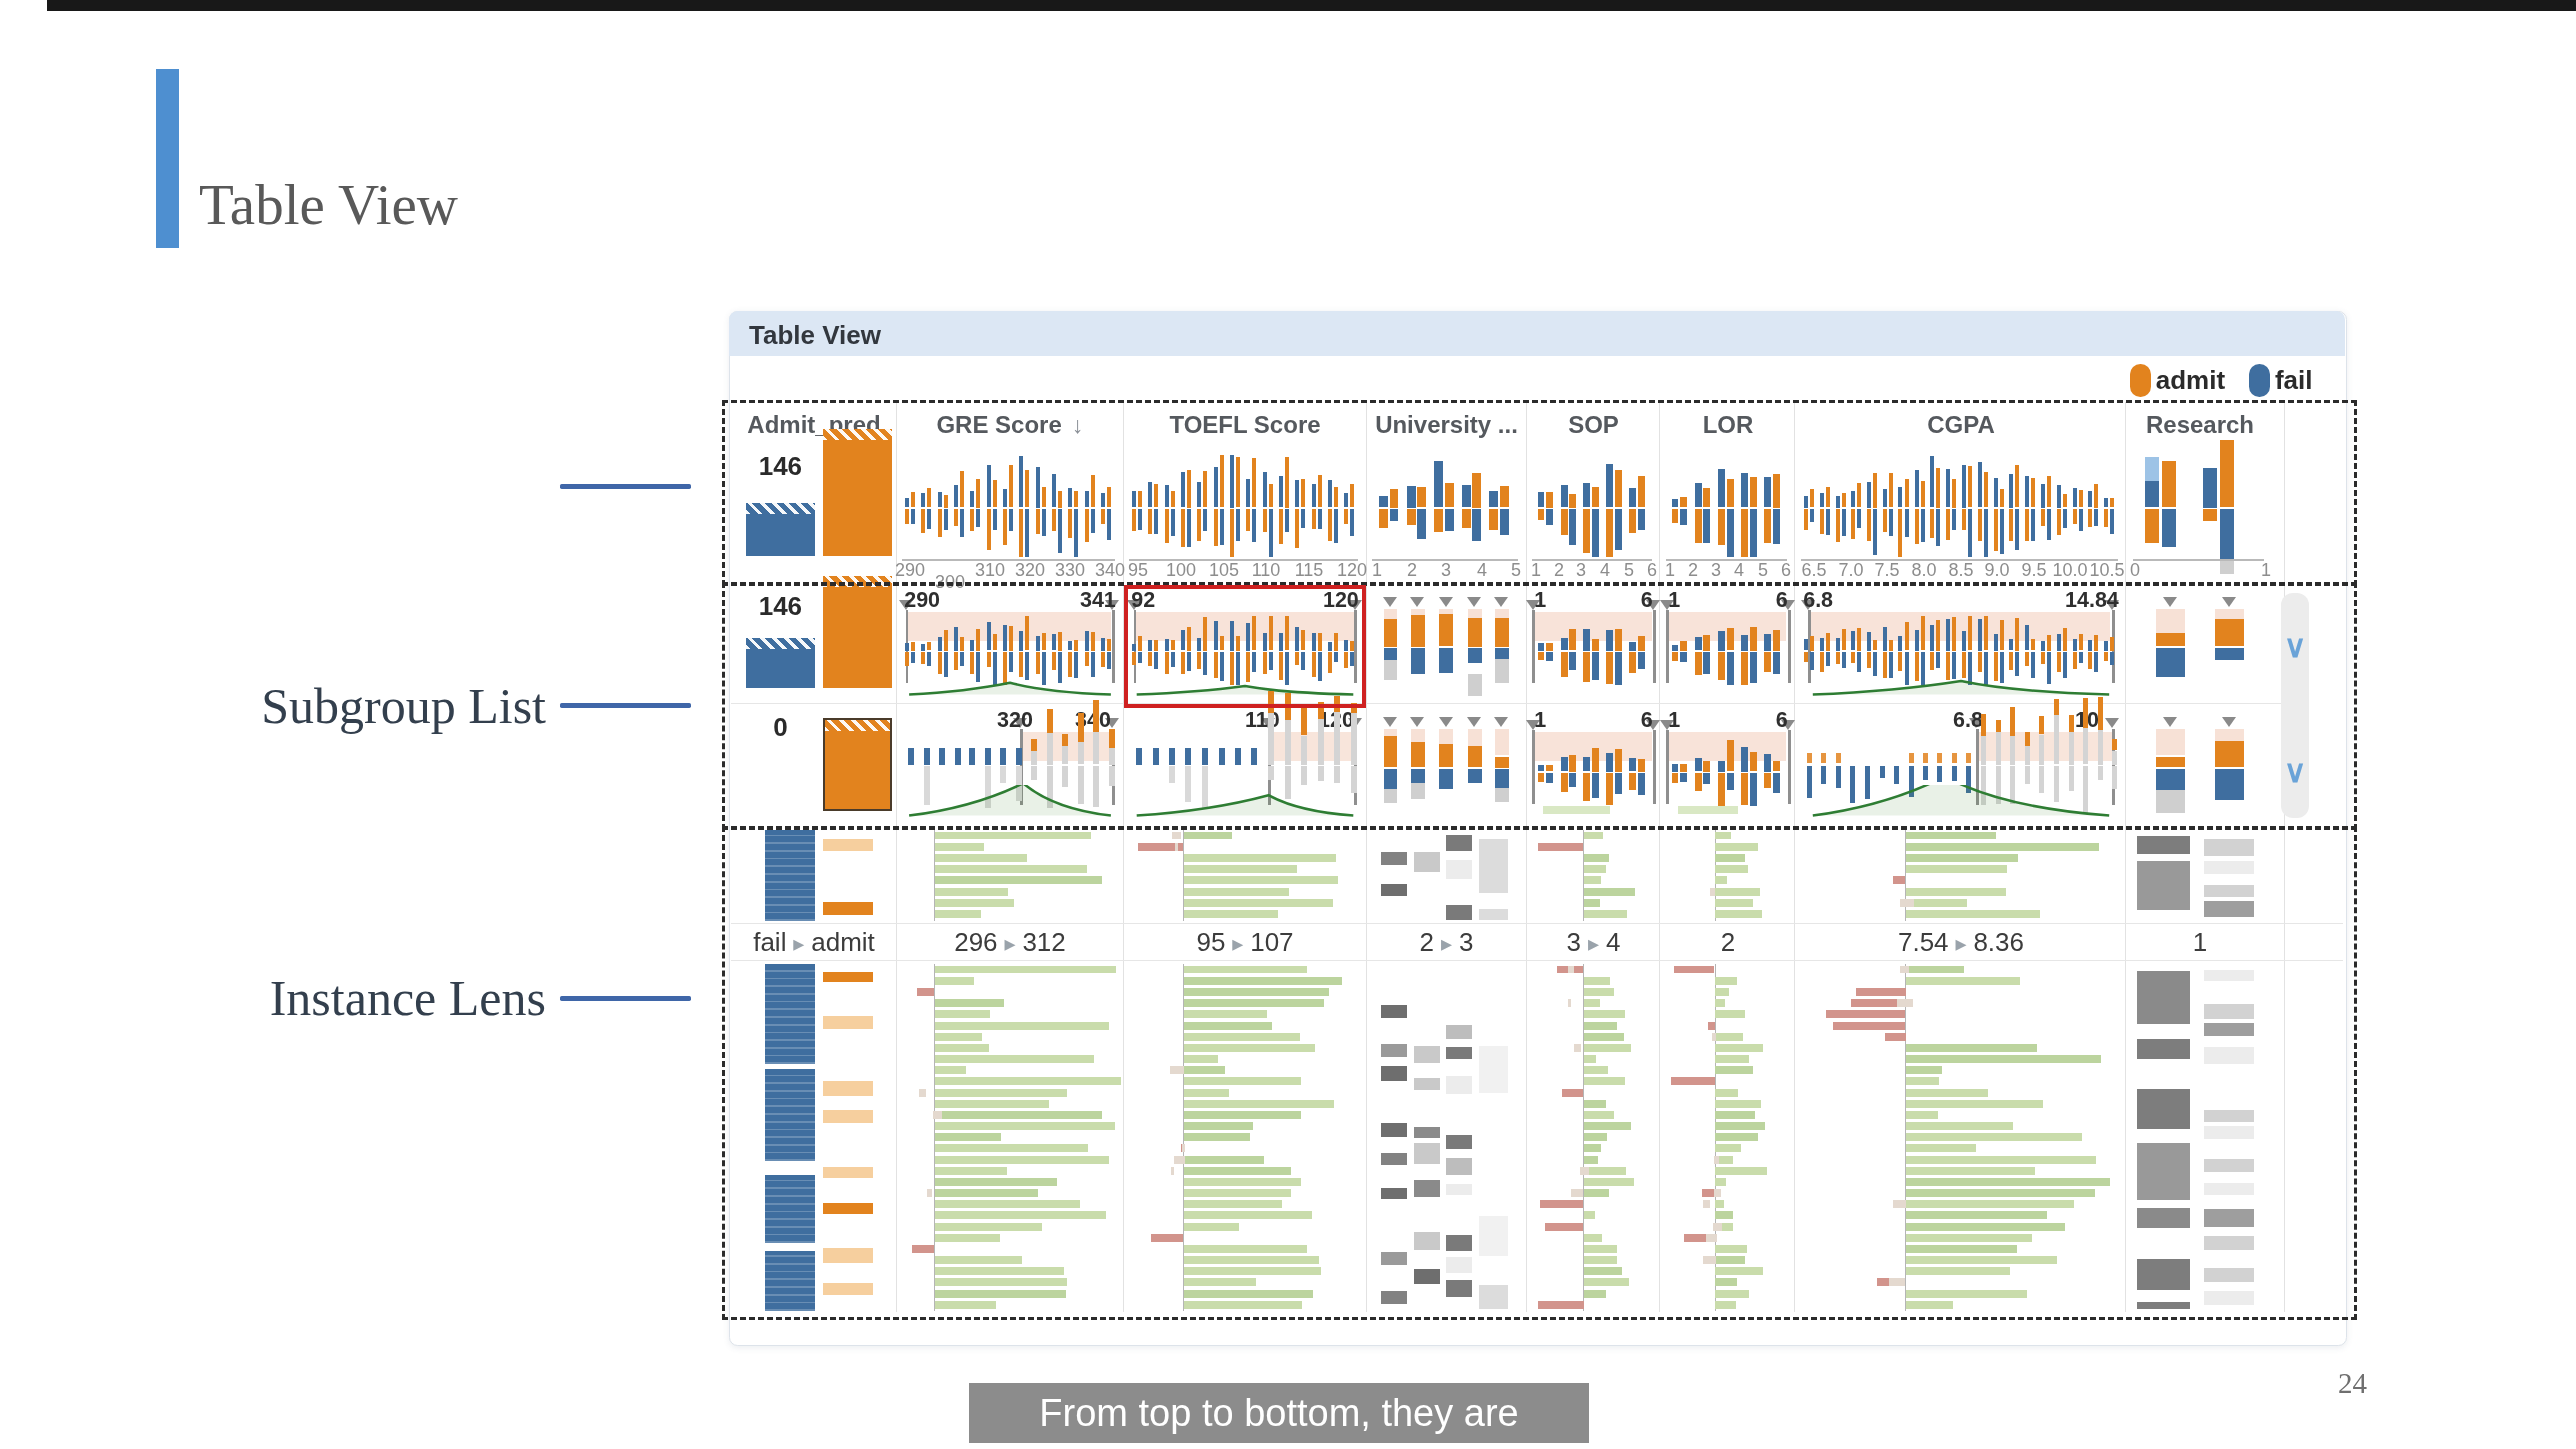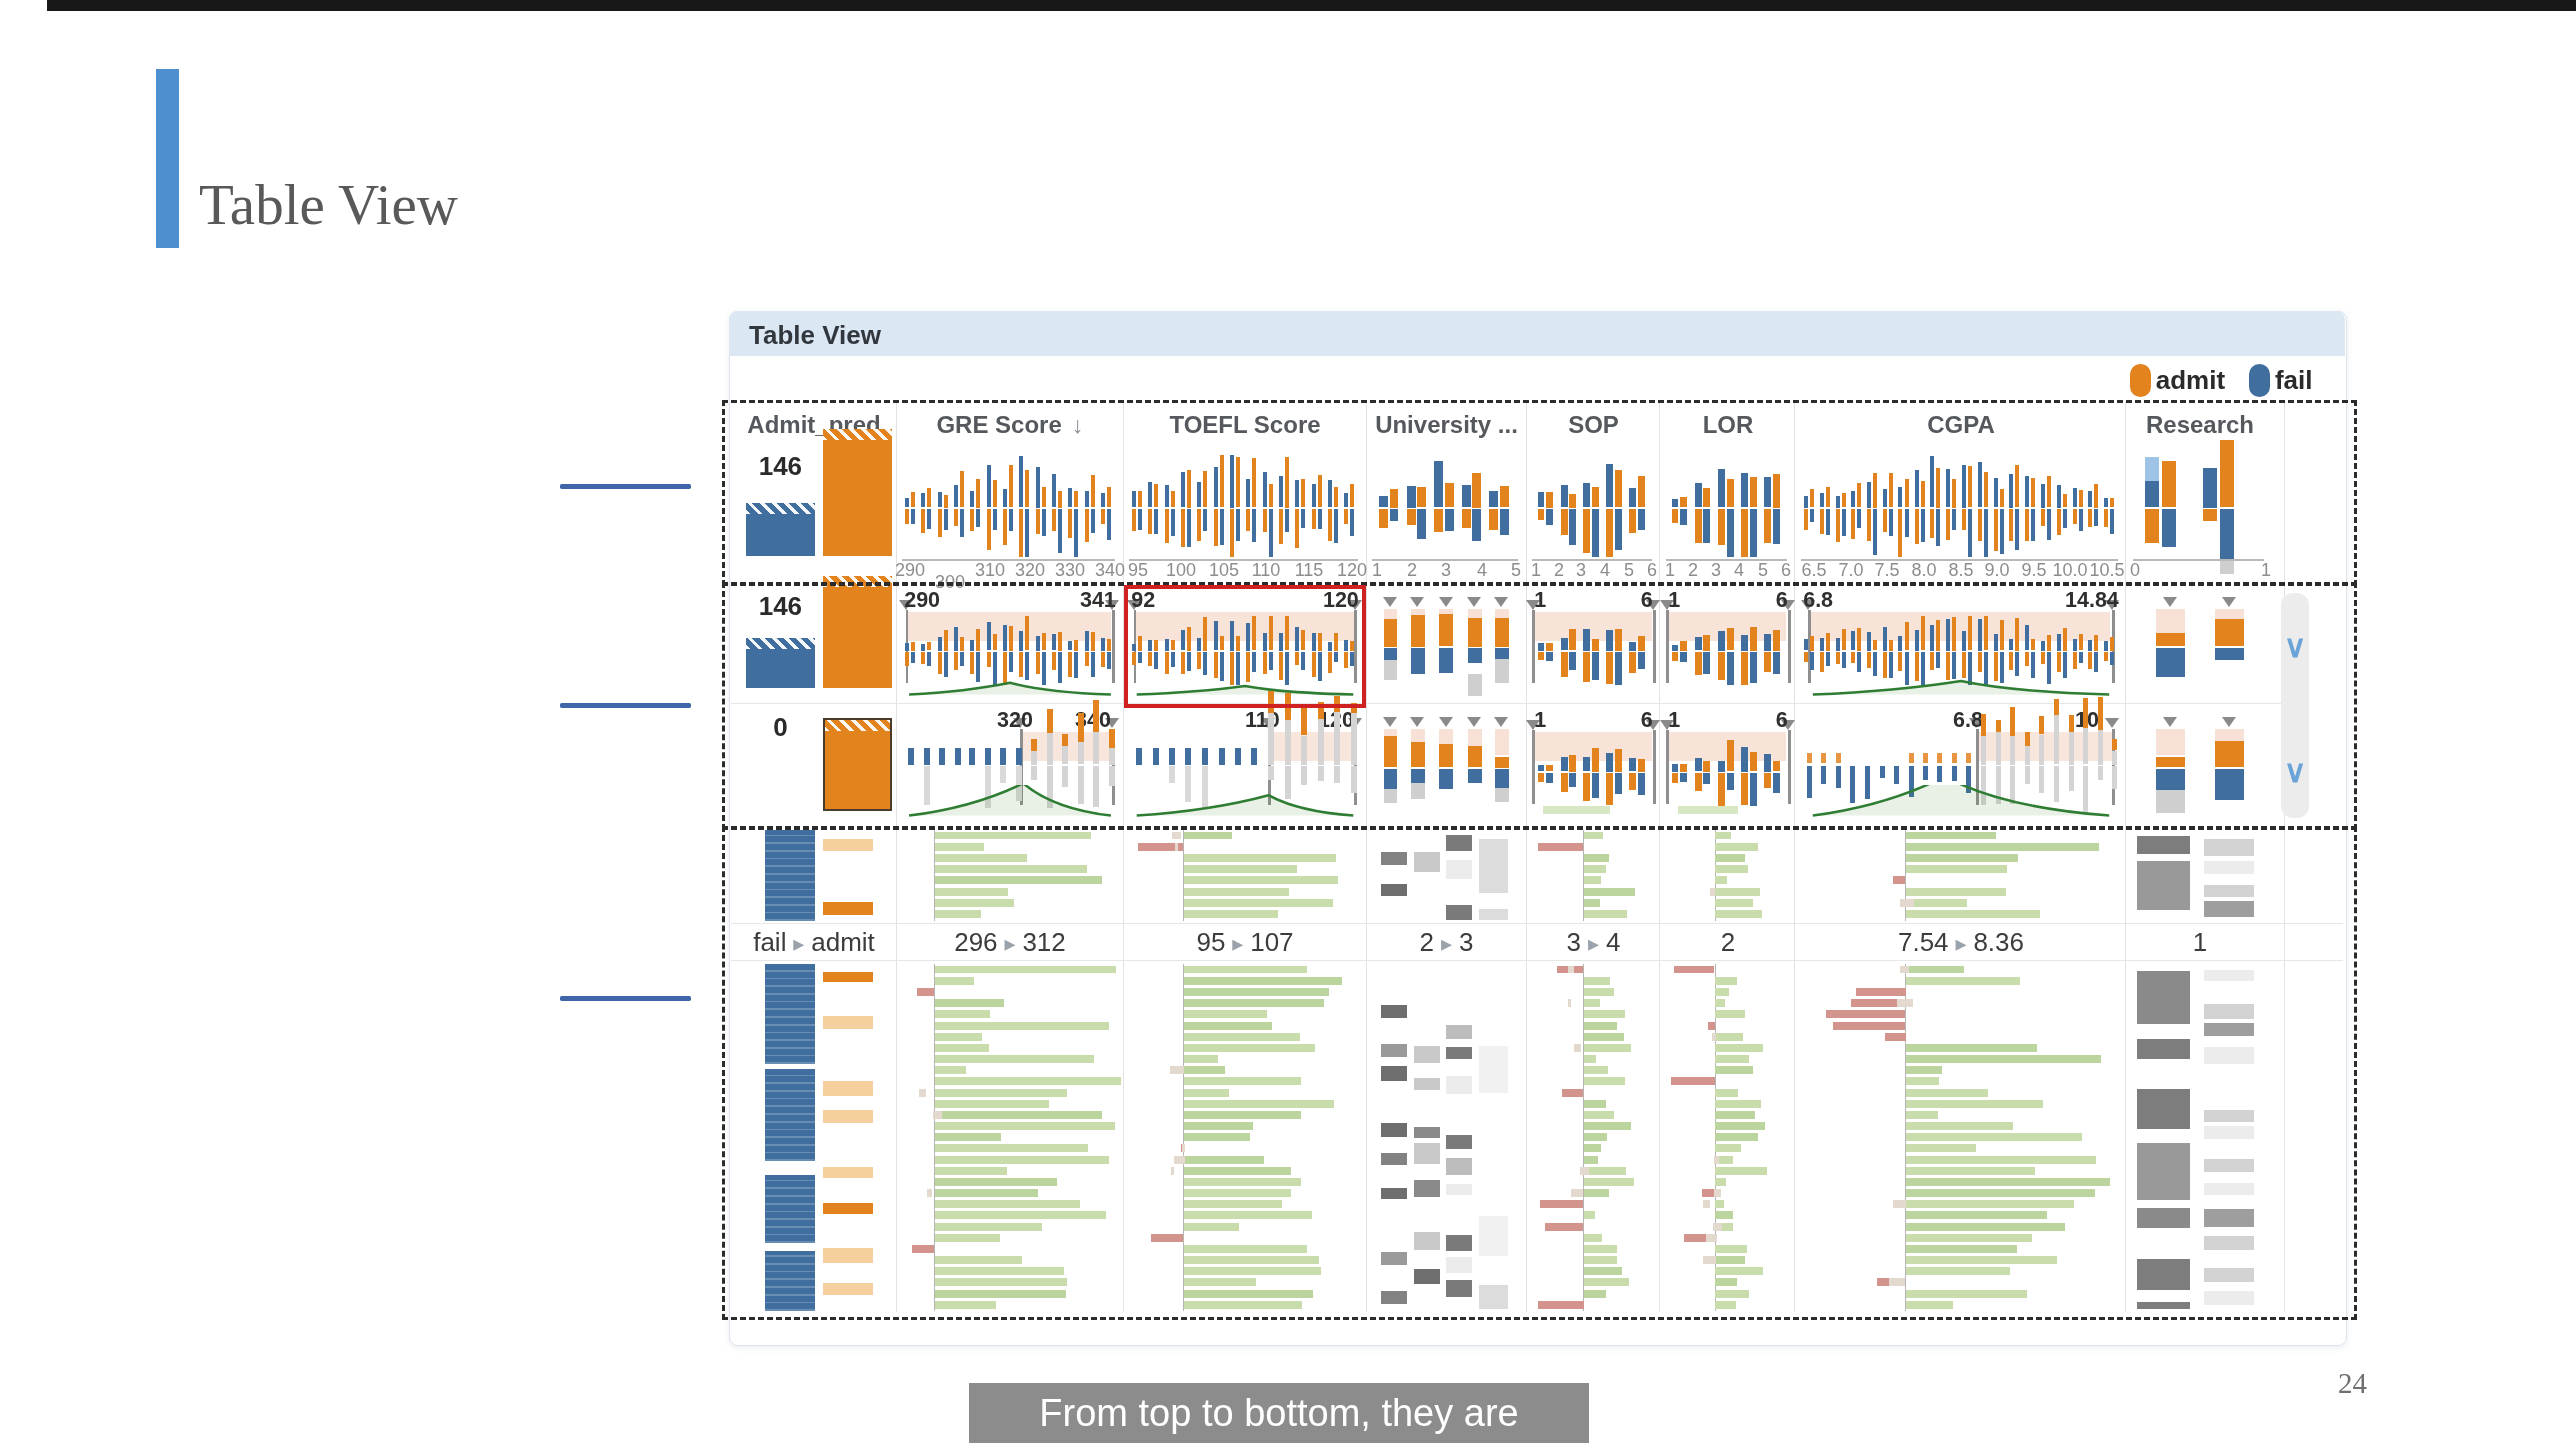--- a/index.html
+++ b/index.html
@@ -49,21 +49,23 @@
 </style>
 </head>
 <body>
 
 <div class="slide">
   <div class="topbar"></div>
   <div class="accent"></div>
   <div class="subtitle">Table View</div>
 
   <div class="anno-line" style="top:484px;"></div>
+  <div class="anno" style="top:673px;">Subgroup List</div>
   <div class="anno-line" style="top:703px;"></div>
+  <div class="anno" style="top:965px;">Instance Lens</div>
   <div class="anno-line" style="top:996px;"></div>
 
   <div class="panel"></div>
   <div class="panel-header"></div>
   <div class="panel-title">Table View</div>
   <div class="legend" id="legend">
       <div class="leg-item" style="position: relative;">
         <span class="leg-pill" style="background: rgb(226, 131, 30);"></span>
         <span class="leg-label">admit</span>
       </div>

